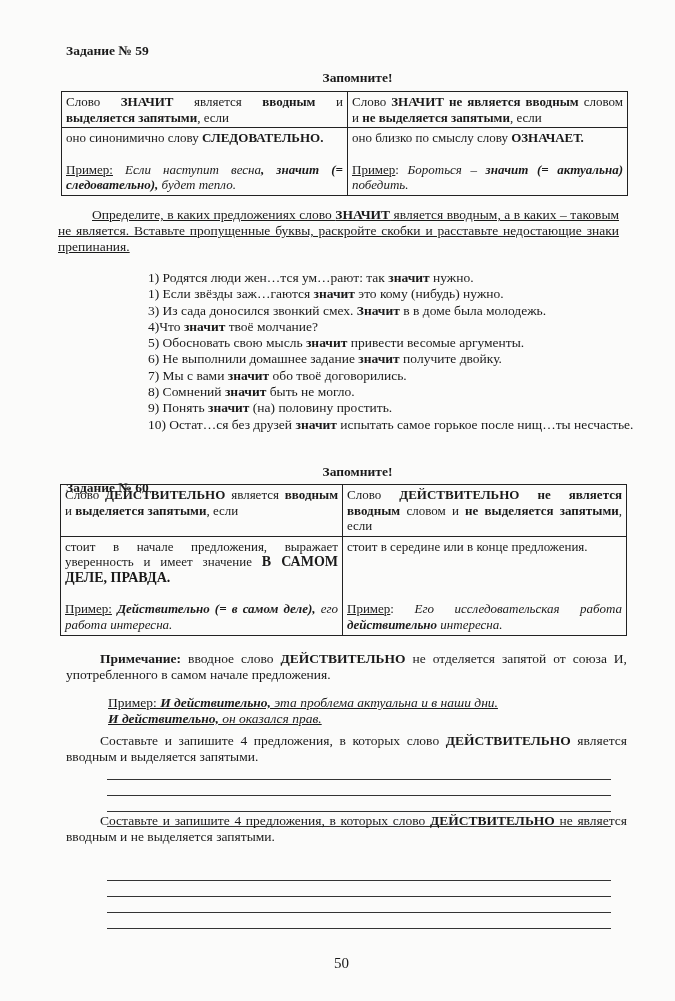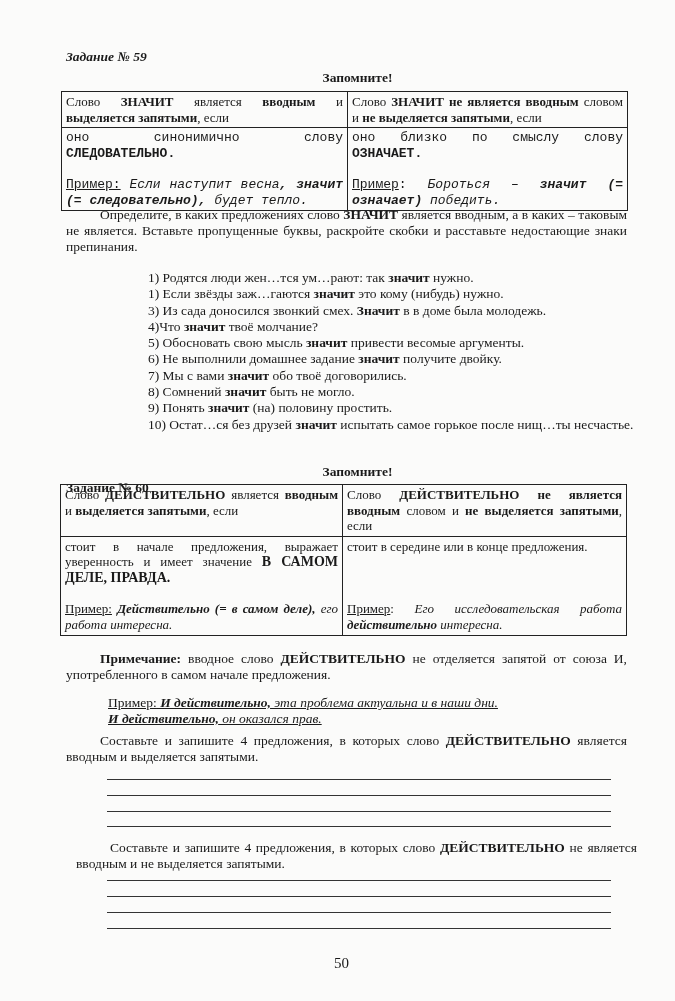--- a/index.html
+++ b/index.html
@@ -22,45 +22,45 @@
   }
   .list { font-size: 13.5px; line-height: 16.3px; margin-left: 44px; }
   .list div { white-space: nowrap; }
   .line { position: absolute; height: 0; border-top: 1.2px solid #333; left: 107px; width: 504px; }
   .page-num { font-size: 15px; width: 675px; text-align: center; left: 4px; }
   .spacer { height: 16px; }
 </style>
 </head>
 <body>
 
-<div class="abs task-title" style="left:66px; top:49px;font-style:italic;">Задание № 59</div>
+<div class="abs task-title" style="left:66px; top:43px;">Задание № 59</div>
 <div class="abs remember" style="top:70px;">Запомните!</div>
 
 <table class="rule" style="left:61px; top:91px; width:567px;">
   <tbody>
       <tr style="height:32px;">
     <td style="width:277px;"><span>Слово </span><span class="b">ЗНАЧИТ</span><span> является </span><span class="b">вводным</span><span> и </span><span class="b">выделяется запятыми</span><span>, если</span></td>
     <td><span>Слово </span><span class="b">ЗНАЧИТ</span><span class="b"> не является вводным</span><span> словом и </span><span class="b">не выделяется запятыми</span><span>, если</span></td>
   </tr>
-  <tr style="height:68px;font-family:Liberation Mono, monospace;">
+  <tr style="height:68px;">
     <td>
           <div><span>оно синонимично слову </span><span class="b">СЛЕДОВАТЕЛЬНО.</span></div>
           <div class="spacer"></div>
           <div><span class="u">Пример:</span><span class="i"> Если наступит весна</span><span class="i b">, значит (= следовательно),</span><span class="i"> будет тепло.</span></div>
         </td>
     <td>
           <div><span>оно близко по смыслу слову </span><span class="b">ОЗНАЧАЕТ.</span></div>
           <div class="spacer"></div>
-          <div><span class="u">Пример</span><span>: </span><span class="i">Бороться – </span><span class="i b">значит (= означает)</span><span class="i"> победить.</span></div>
+          <div><span class="u">Пример</span><span>: </span><span class="i">Бороться – </span><span class="i b">значит (= актуальна)</span><span class="i"> победить.</span></div>
         </td>
   </tr>
 </tbody>
   </table>
 
-<div class="abs para" style="left:66px; top:207px; width:561px; text-indent:34px;"><span>Определите, в каких предложениях слово </span><span class="b">ЗНАЧИТ</span><span> является вводным, а в каких – таковым не является. Вставьте пропущенные буквы, раскройте скобки и расставьте недостающие знаки препинания.</span></div>
+<div class="abs para" style="left:58px; top:207px; width:561px; text-indent:34px;text-decoration:underline;"><span>Определите, в каких предложениях слово </span><span class="b">ЗНАЧИТ</span><span> является вводным, а в каких – таковым не является. Вставьте пропущенные буквы, раскройте скобки и расставьте недостающие знаки препинания.</span></div>
 
 <div class="abs list" style="left:104px; top:270px;">
   <div><span>1) Родятся люди жен…тся ум…рают: так </span><span class="b">значит</span><span> нужно.</span></div>
   <div><span>1) Если звёзды заж…гаются </span><span class="b">значит</span><span> это кому (нибудь) нужно.</span></div>
   <div><span>3) Из сада доносился звонкий смех. </span><span class="b">Значит</span><span> в в доме была молодежь.</span></div>
   <div><span>4)Что </span><span class="b">значит</span><span> твоё молчание?</span></div>
   <div><span>5) Обосновать свою мысль </span><span class="b">значит</span><span> привести весомые аргументы.</span></div>
   <div><span>6) Не выполнили домашнее задание </span><span class="b">значит</span><span> получите двойку.</span></div>
   <div><span>7) Мы с вами </span><span class="b">значит</span><span> обо твоё договорились.</span></div>
   <div><span>8) Сомнений </span><span class="b">значит</span><span> быть не могло.</span></div>
@@ -99,20 +99,20 @@
   <div><span class="i b">И действительно,</span><span class="i"> он оказался прав.</span></div>
 </div>
 
 <div class="abs para" style="left:66px; top:733px; width:561px; text-indent:34px;"><span>Составьте и запишите 4 предложения, в которых слово </span><span class="b">ДЕЙСТВИТЕЛЬНО</span><span> является вводным и выделяется запятыми.</span></div>
 
 <div class="line" style="top:779px;"></div>
 <div class="line" style="top:795px;"></div>
 <div class="line" style="top:811px;"></div>
 <div class="line" style="top:826px;"></div>
 
-<div class="abs para" style="left:66px; top:840px; width:561px; text-indent:34px;margin-left:10px;"><span>Составьте и запишите 4 предложения, в которых слово </span><span class="b">ДЕЙСТВИТЕЛЬНО</span><span> не является вводным и не выделяется запятыми.</span></div>
+<div class="abs para" style="left:66px; top:813px; width:561px; text-indent:34px;"><span>Составьте и запишите 4 предложения, в которых слово </span><span class="b">ДЕЙСТВИТЕЛЬНО</span><span> не является вводным и не выделяется запятыми.</span></div>
 
 <div class="line" style="top:880px;"></div>
 <div class="line" style="top:896px;"></div>
 <div class="line" style="top:912px;"></div>
 <div class="line" style="top:928px;"></div>
 
 <div class="abs page-num" style="top:955px;">50</div>
 
 </body></html>

